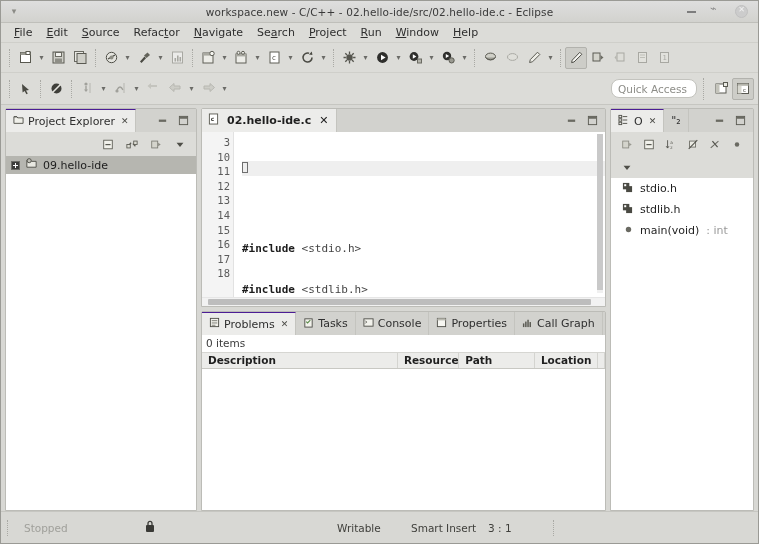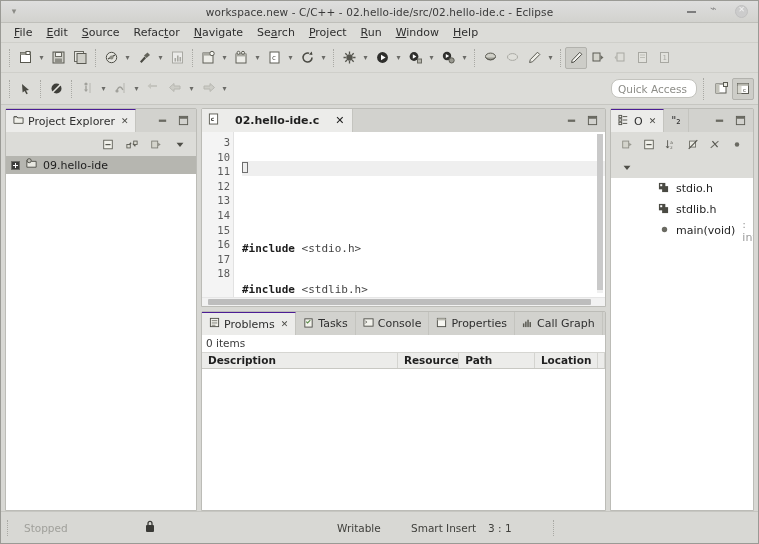--- a/index.html
+++ b/index.html
@@ -188,21 +188,21 @@
     content:""; position:absolute; top:1px; bottom:1px; left:3px;
     width:1px; background:#ffffff;
   }
 
   
   .center { flex: 1; display: flex; flex-direction: column; gap: 4px; min-width: 0; }
 
   
   .editor-part { flex: 0 0 199px; }
   .etab {
-    display: flex; align-items: center; gap: 16px;
+    display: flex; align-items: center; gap: 8px;
     padding: 0 8px 0 6px; font-size: 11px; font-weight: bold;
     background: #ececea; color: #1f1f1f;
     border-right: 1px solid #c4c4bf;
     text-align: center;
   }
   .editor-body {
     flex: 1; background: #ffffff; display: flex; flex-direction: column;
     min-height: 0;
   }
   .code-area { flex: 1; display: flex; min-height: 0; position: relative; }
@@ -258,21 +258,21 @@
   .th {
     padding: 1px 0 0 6px; border-right: 1px solid #d4d4d0;
     overflow: hidden; white-space: nowrap;
   }
   .tbl-body { flex: 1; background: #ffffff; min-height: 0; }
 
   
   .outline { width: 144px; min-width: 144px; }
   .ol-row {
     display: flex; align-items: center; gap: 7px;
-    height: 21px; padding-left: 11px; font-size: 11px; color: #1f1f1f; margin-left: 36px;
+    height: 21px; padding-left: 11px; font-size: 11px; color: #1f1f1f;
   }
   .ol-row .typ { color: #9a9a9a; }
 
   
   .statusbar {
     height: 32px; min-height: 26px;
     background: #d8d8d4; border-top: 1px solid #c6c6c1;
     display: flex; align-items: center;
     font-size: 10.5px; color: #5e5e5a;
     position: relative;

